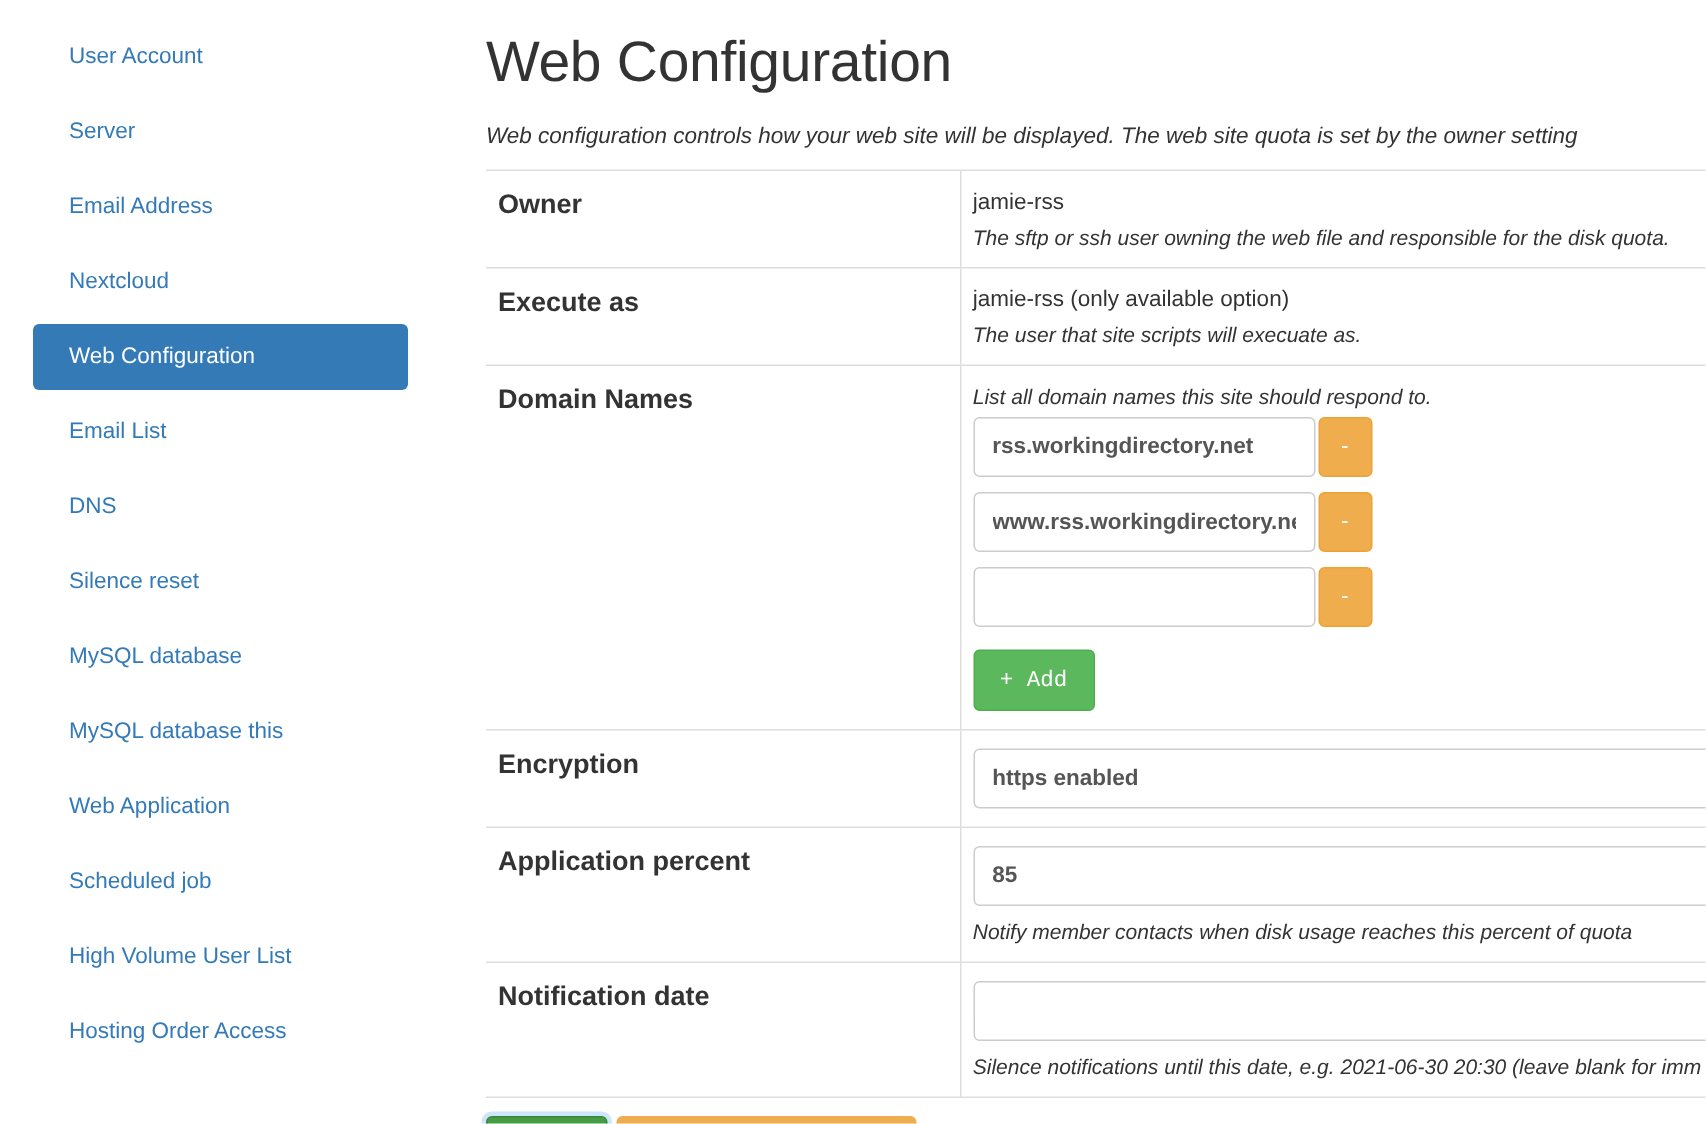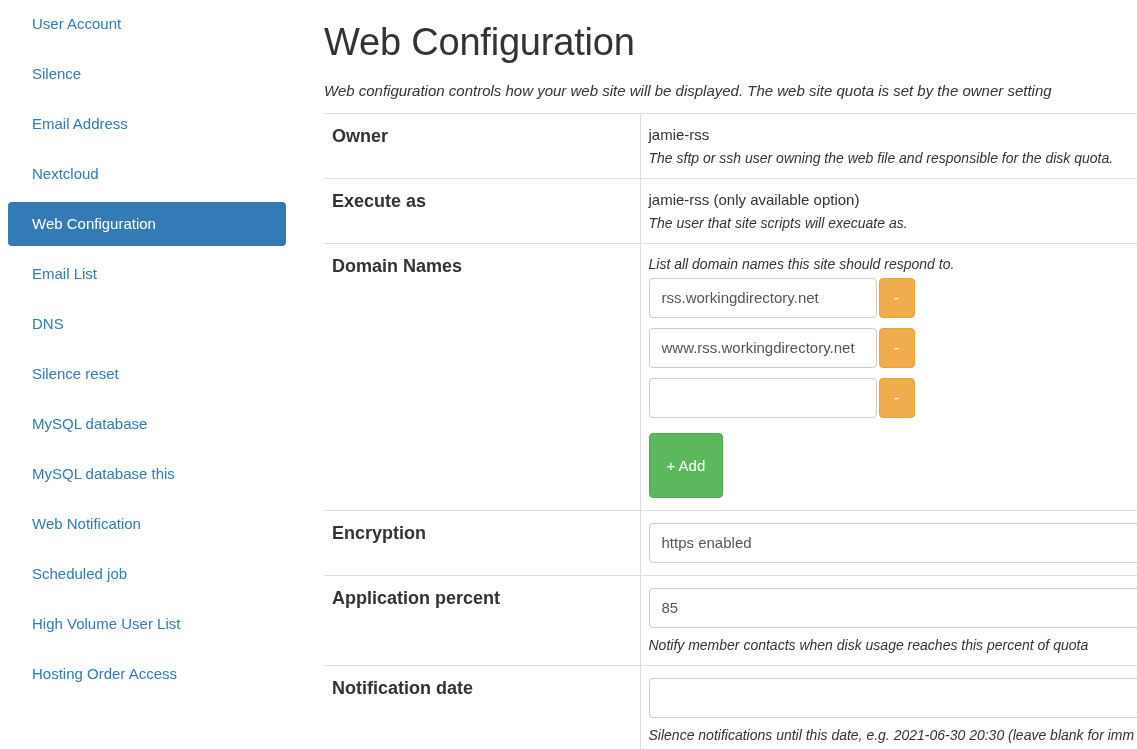--- a/index.html
+++ b/index.html
@@ -11,21 +11,21 @@
     font-family: "Liberation Sans", sans-serif;
     font-size: 14px;
     color: #333333;
   }
   #page { position: relative; width: 1137px; height: 749px; overflow: hidden; }
 
   
   #sidebar {
     position: absolute; left: 0; top: 0;
     width: 320px; height: 749px;
-    padding: 2px;
+    padding: 16px;
     overflow: hidden;
   }
   .nav-item {
     display: block;
     height: 44px;
     line-height: 44px;
     padding: 0 16px 0 24px;
     margin: 0 32px 6px 6px;
     color: #337ab7;
     font-size: 15px;
@@ -104,20 +104,21 @@
     display: block;
     height: 40px;
     padding: 6px 12px;
     font-family: "Liberation Sans", sans-serif;
     font-size: 15px;
     color: #555555;
     background: #ffffff;
     border: 1px solid #cccccc;
     border-radius: 4px;
     outline: none;
+    font-weight: bold;
   }
   .txt.domain { width: 228px; }
   .txt.wide   { width: 580px; }
 
   .domain-row {
     display: flex;
     align-items: stretch;
     margin-bottom: 10px;
   }
   .btn-minus {
@@ -128,27 +129,27 @@
     border-radius: 4px;
     color: #ffffff;
     font-size: 15px;
     font-family: "Liberation Sans", sans-serif;
     line-height: 1;
     cursor: pointer;
   }
   .btn-add {
     display: inline-block;
     margin-top: 5px;
-    padding: 23px 17px;
+    padding: 11px 17px;
     background: #5cb85c;
     border: 1px solid #4cae4c;
     border-radius: 4px;
     color: #ffffff;
     font-size: 15px;
-    font-family: Liberation Sans, sans-serif;
+    font-family: Liberation Mono, monospace;
     cursor: pointer;
   }
 
   
   #form-actions {
     margin-top: 12px;
     display: flex;
     gap: 6px;
     align-items: flex-start;
   }
@@ -171,30 +172,30 @@
     border: 1px solid #f0ad4e;
   }
 </style>
 </head>
 <body>
 
 <div id="page">
 
   <nav id="sidebar">
     <a class="nav-item">User Account</a>
-    <a class="nav-item">Silence</a>
+    <a class="nav-item">Server</a>
     <a class="nav-item">Email Address</a>
     <a class="nav-item">Nextcloud</a>
     <a class="nav-item active">Web Configuration</a>
     <a class="nav-item">Email List</a>
     <a class="nav-item">DNS</a>
     <a class="nav-item">Silence reset</a>
     <a class="nav-item">MySQL database</a>
     <a class="nav-item">MySQL database this</a>
-    <a class="nav-item">Web Notification</a>
+    <a class="nav-item">Web Application</a>
     <a class="nav-item">Scheduled job</a>
     <a class="nav-item">High Volume User List</a>
     <a class="nav-item">Hosting Order Access</a>
   </nav>
 
   <main id="main">
 
     <h1 id="page-title">Web Configuration</h1>
     <p id="page-desc">Web configuration controls how your web site will be displayed. The web site quota is set by the owner setting</p>
 

